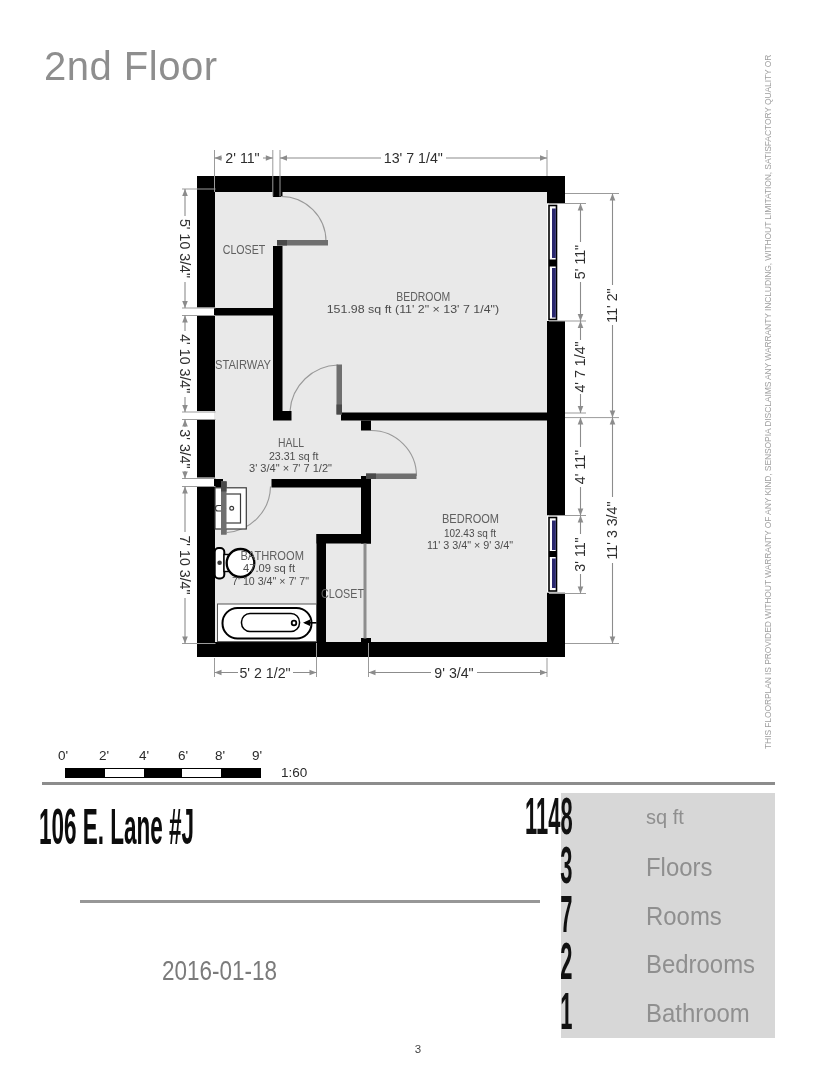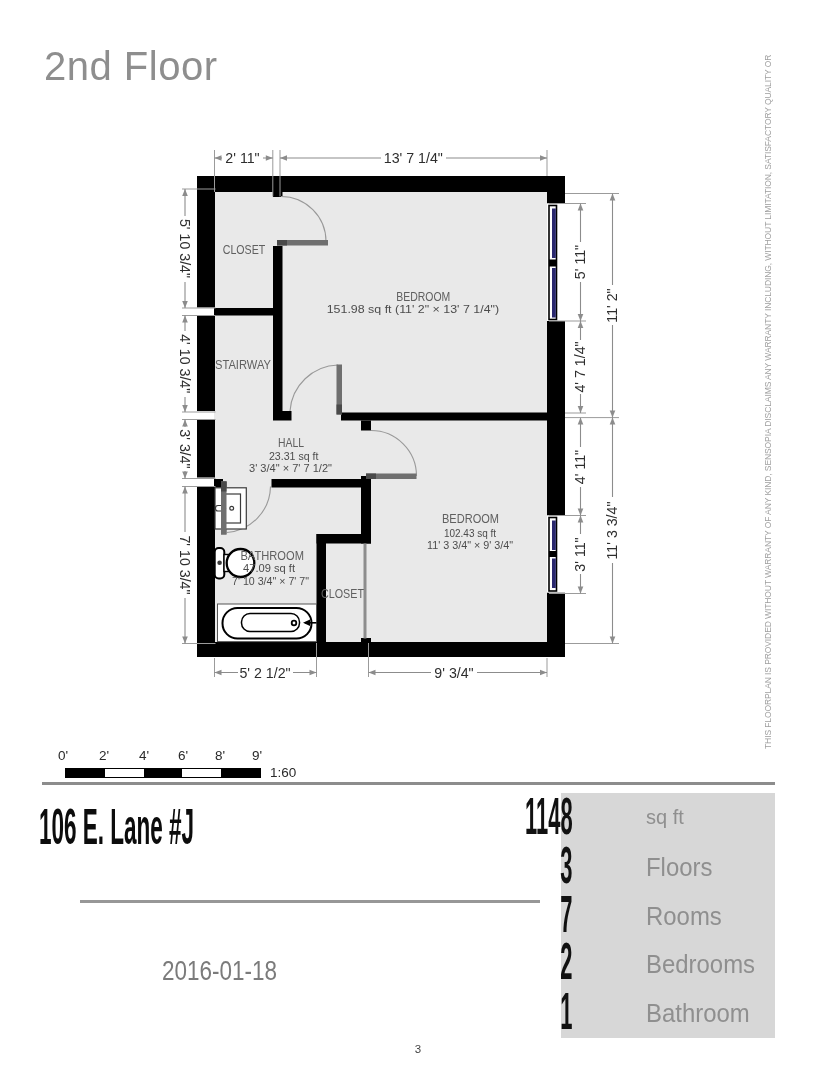--- a/index.html
+++ b/index.html
@@ -274,21 +274,21 @@
 <div class="abs" style="left:0;top:748px;width:320px;height:36px;">
   <div class="abs" style="top:0;left:58px;font-size:13.5px;color:#2a2a2a;">0'</div>
   <div class="abs" style="top:0;left:99px;font-size:13.5px;color:#2a2a2a;">2'</div>
   <div class="abs" style="top:0;left:139px;font-size:13.5px;color:#2a2a2a;">4'</div>
   <div class="abs" style="top:0;left:178px;font-size:13.5px;color:#2a2a2a;">6'</div>
   <div class="abs" style="top:0;left:215px;font-size:13.5px;color:#2a2a2a;">8'</div>
   <div class="abs" style="top:0;left:252px;font-size:13.5px;color:#2a2a2a;">9'</div>
   <div class="abs" style="left:65px;top:20px;width:194px;height:8px;border:1px solid #000;font-size:0;">
     <span style="display:inline-block;width:38.8px;height:8px;background:#000;"></span><span style="display:inline-block;width:38.8px;height:8px;background:#fff;"></span><span style="display:inline-block;width:38.8px;height:8px;background:#000;"></span><span style="display:inline-block;width:38.8px;height:8px;background:#fff;"></span><span style="display:inline-block;width:38.8px;height:8px;background:#000;"></span>
   </div>
-  <div class="abs" style="left:270px;top:17px;font-size:13.5px;color:#2a2a2a;">1:60</div>
+  <div class="abs" style="left:281px;top:17px;font-size:13.5px;color:#2a2a2a;">1:60</div>
 </div>
 
 <div class="abs" style="left:42px;top:782px;width:751px;height:3.4px;background:#8c8c8c;"></div>
 
 <div class="abs" style="left:39px;top:798px;font-size:50px;font-weight:bold;color:#0c0c0c;white-space:nowrap;transform:scaleX(0.45);transform-origin:0 0;letter-spacing:0px;">106 E. Lane #J</div>
 
 <div class="abs" style="left:80px;top:900px;width:460px;height:3px;background:#979797;"></div>
 
 <div class="abs" style="left:162px;top:955px;font-size:27.4px;color:#7b7b7b;transform:scaleX(0.82);transform-origin:0 0;white-space:nowrap;">2016-01-18</div>
 

